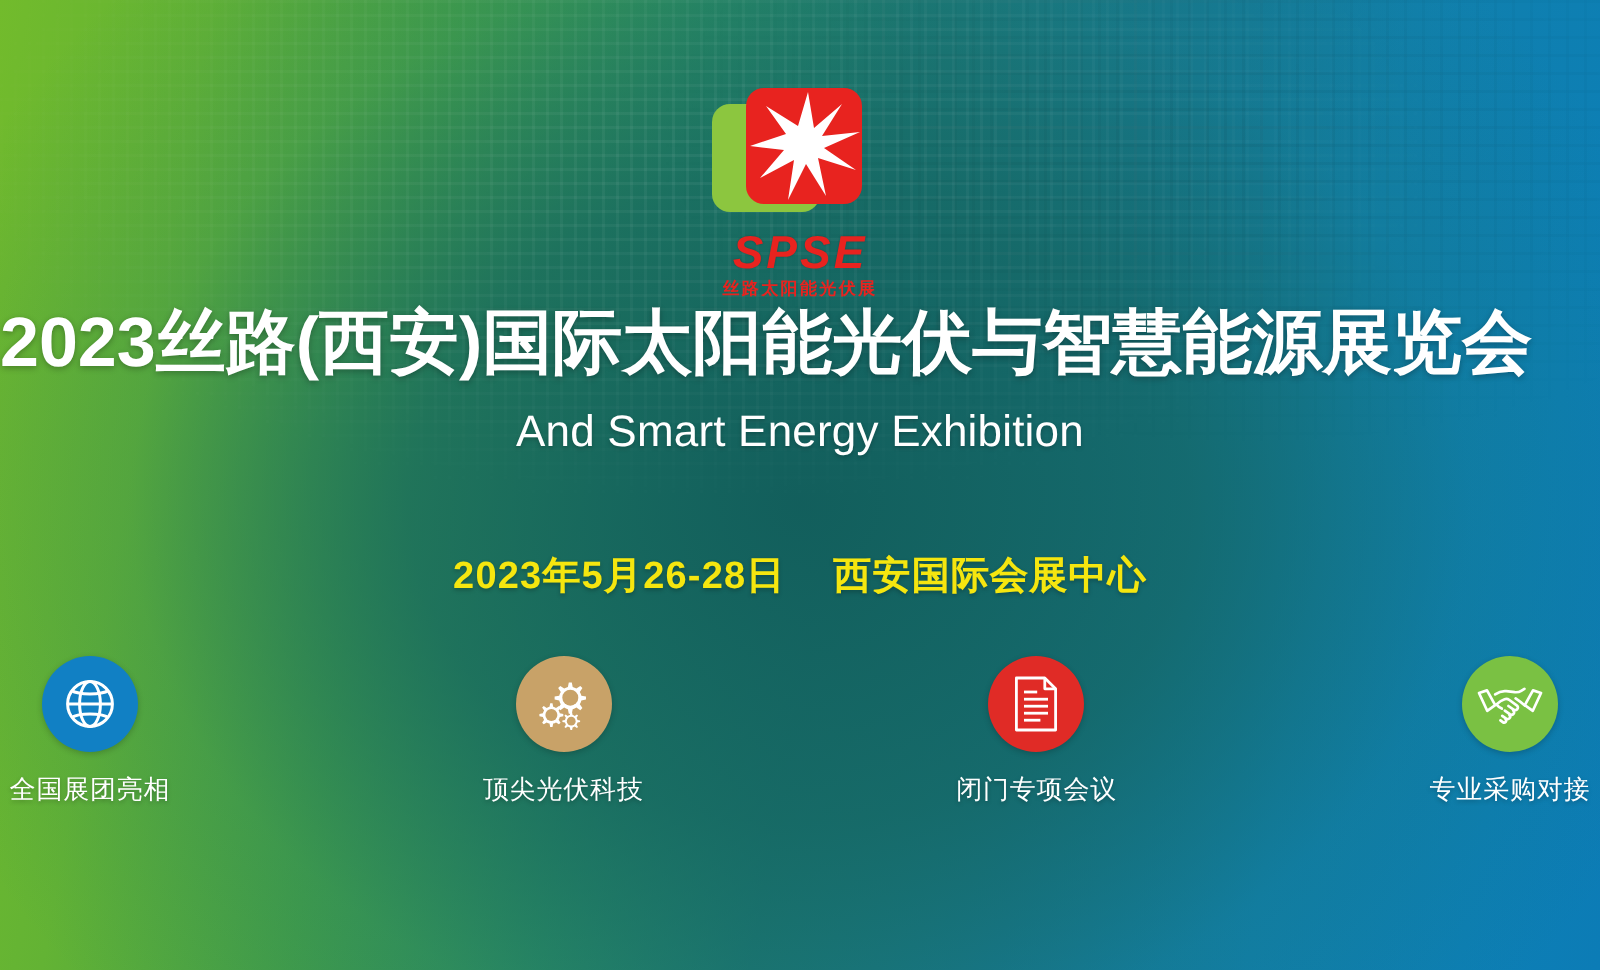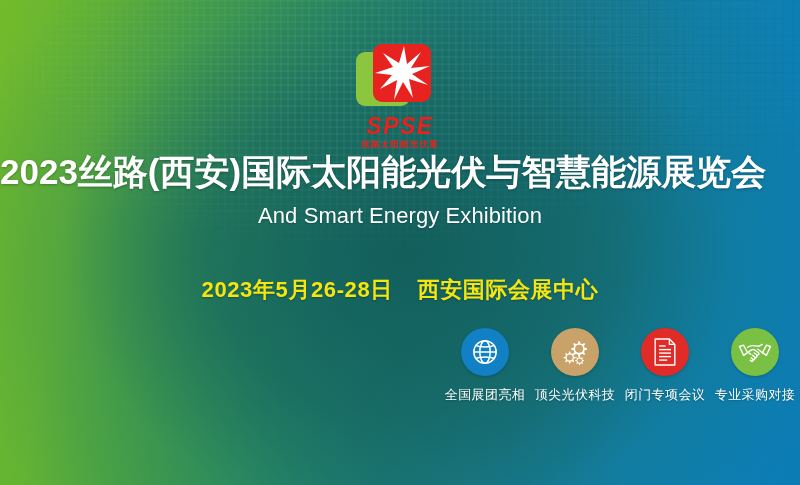--- a/index.html
+++ b/index.html
@@ -144,36 +144,36 @@
   }
   .title-en div { white-space: nowrap; }
 
   .datebar {
     position: absolute;
     left: 0;
     right: 0;
     top: 275px;
     text-align: center;
     color: #f5e60f;
-    font-size: 22px;
+    font-size: 19px;
     font-weight: bold;
     letter-spacing: 0.6px;
     white-space: nowrap;
     text-shadow: 0 1px 2px rgba(0,0,0,0.25);
   }
   .datebar .venue { margin-left: 18px; }
 
   
   .features {
     position: absolute;
     left: 0;
     right: 0;
     top: 328px;
     display: flex;
-    justify-content: flex-end;
+    justify-content: space-between;
   }
   .feature {
     width: 90px;
     display: flex;
     flex-direction: column;
     align-items: center;
   }
   .feature-circle {
     width: 48px;
     height: 48px;

